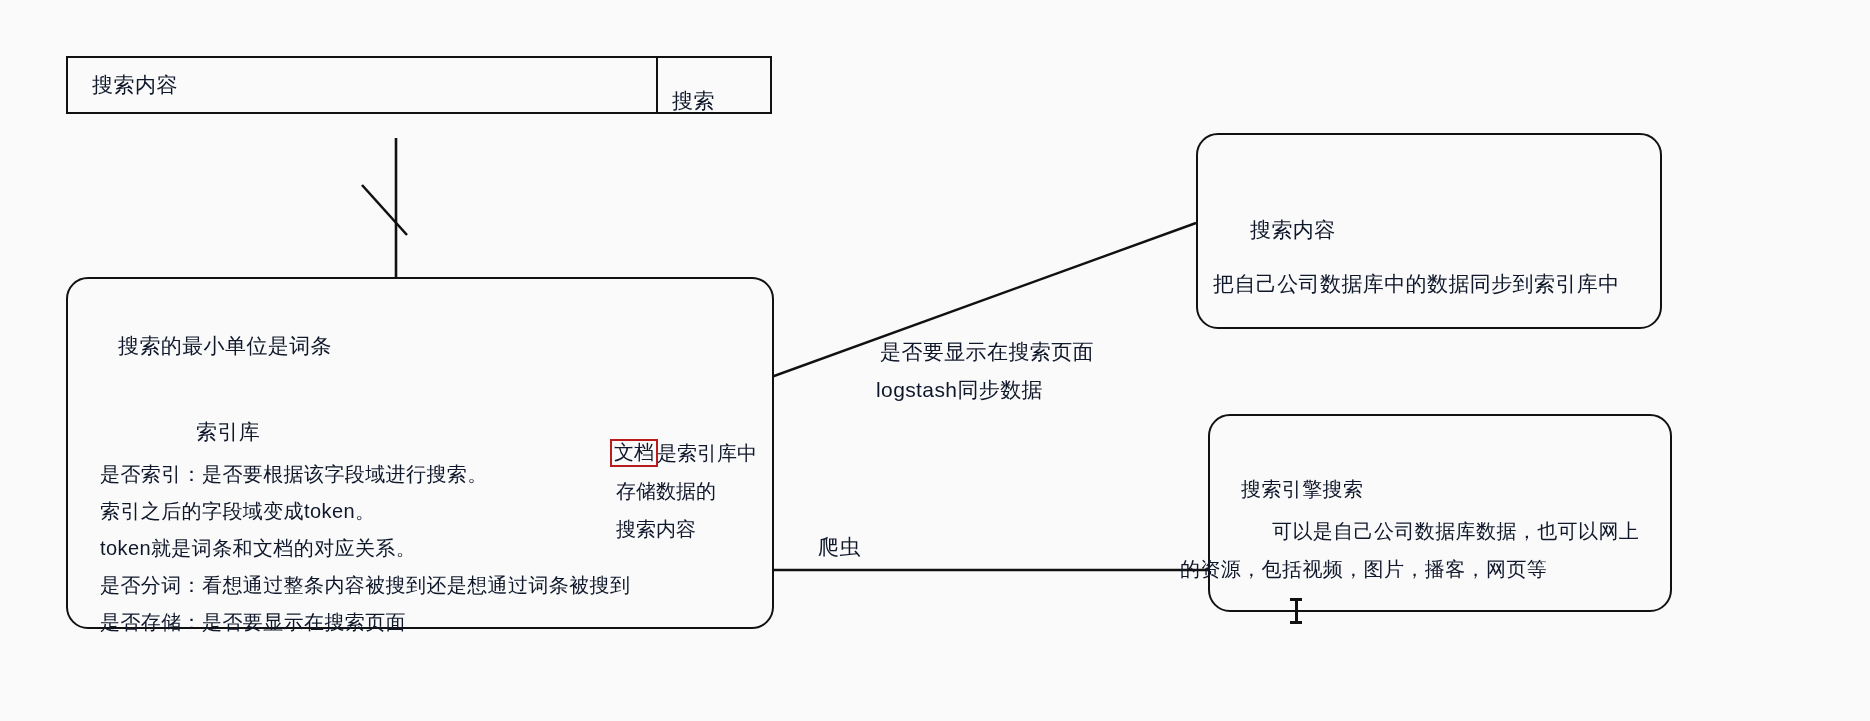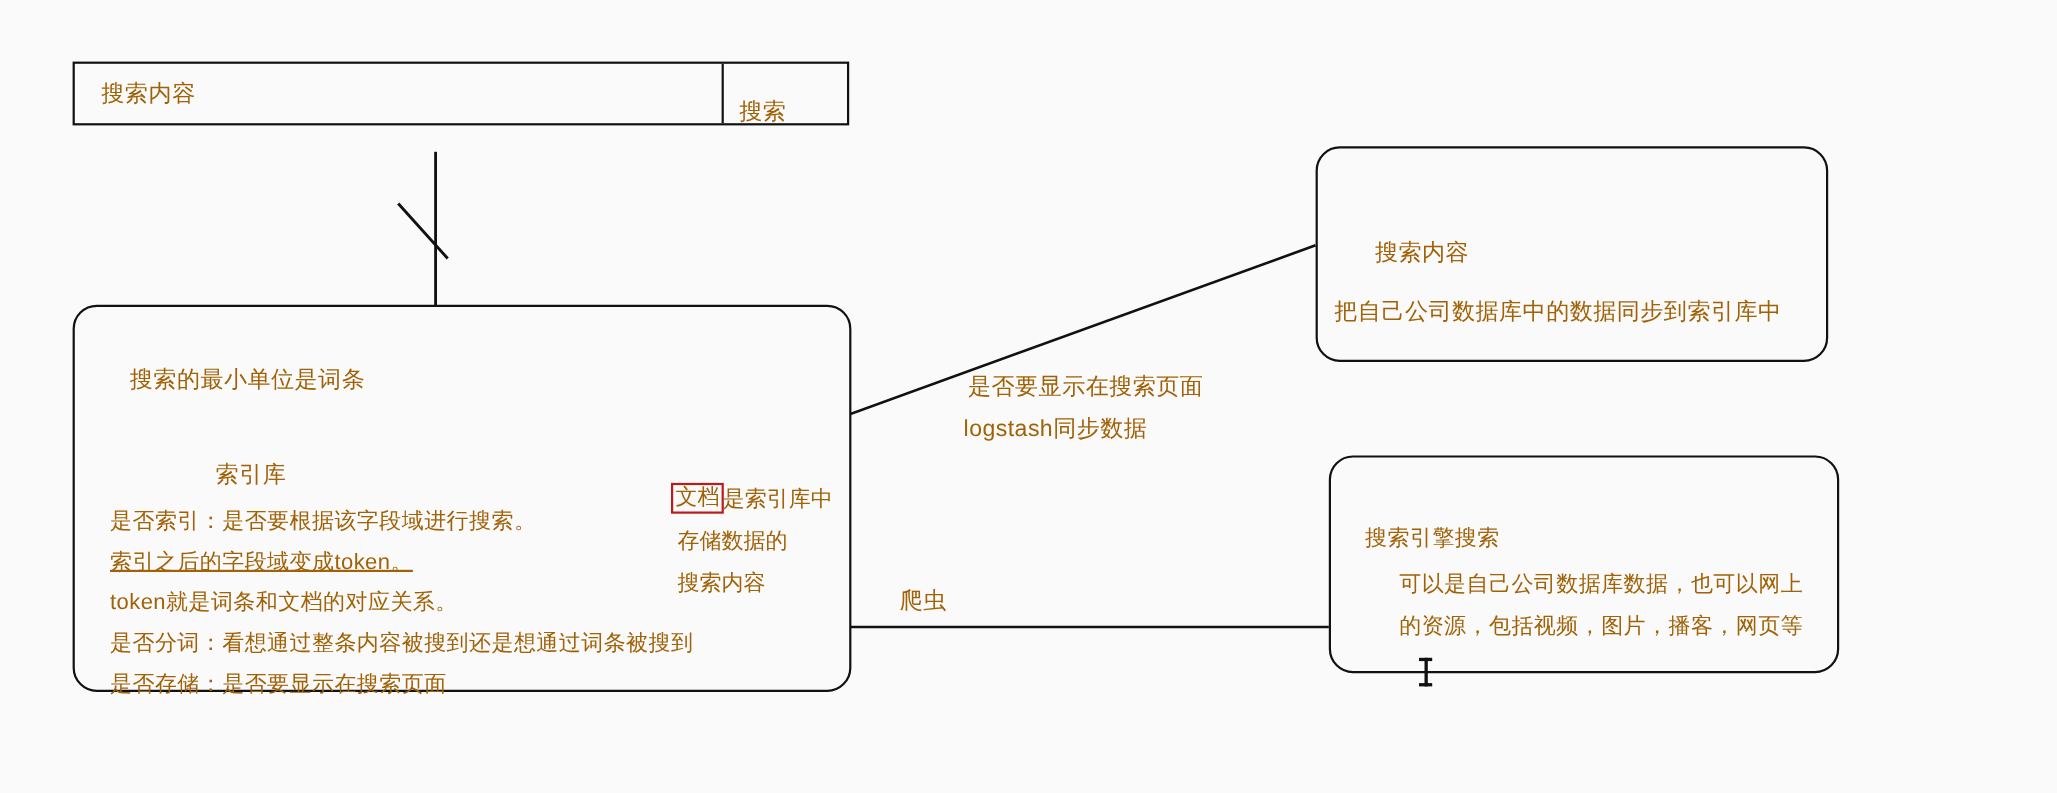--- a/index.html
+++ b/index.html
@@ -7,21 +7,21 @@
     margin: 0;
     padding: 0;
     background: #ffffff;
   }
   #canvas {
     position: relative;
     width: 1870px;
     height: 721px;
     background: #fafafa;
     font-family: "Liberation Sans", "DejaVu Sans", sans-serif;
-    color: #a16207;
+    color: #0f172a;
     overflow: hidden;
   }
 
   
   #wires {
     position: absolute;
     left: 0;
     top: 0;
     width: 1870px;
     height: 721px;
@@ -88,21 +88,21 @@
     white-space: nowrap;
     font-size: 20px;
     line-height: 1.15;
     letter-spacing: 0.4px;
   }
 
   
   #idx-head   { left: 118px; top: 334px; font-size: 21px; }
   #idx-sub    { left: 196px; top: 420px; font-size: 21px; }
   #idx-r1     { left: 100px; top: 463px; }
-  #idx-r2     { left: 100px; top: 500px; text-decoration: underline; }
+  #idx-r2     { left: 100px; top: 500px; }
   #idx-r3     { left: 100px; top: 537px; text-align: center; }
   #idx-r4     { left: 100px; top: 574px; }
   #idx-r5     { left: 100px; top: 611px; }
 
   
   #doc-wrap {
     position: absolute;
     left: 610px;
     top: 438px;
   }
@@ -124,21 +124,21 @@
   #doc-wrap .doc-l2 { margin-top: 8px; padding-left: 6px; }
   #doc-wrap .doc-l3 { margin-top: 8px; padding-left: 6px; }
 
   
   #site-head { left: 1250px; top: 218px; font-size: 21px; }
   #site-body { left: 1213px; top: 272px; font-size: 21px; }
 
   
   #eng-head { left: 1241px; top: 478px; font-size: 20px; }
   #eng-b1   { left: 1272px; top: 520px; font-size: 20px; }
-  #eng-b2   { left: 1272px; top: 558px; font-size: 20px; }
+  #eng-b2   { left: 1180px; top: 558px; font-size: 20px; }
 
   
   #lbl-sync1 { left: 880px; top: 340px; font-size: 21px; }
   #lbl-sync2 { left: 876px; top: 378px; font-size: 21px; }
   #lbl-crawl { left: 818px; top: 535px; font-size: 21px; }
 
   
   #caret {
     position: absolute;
     left: 1290px;

